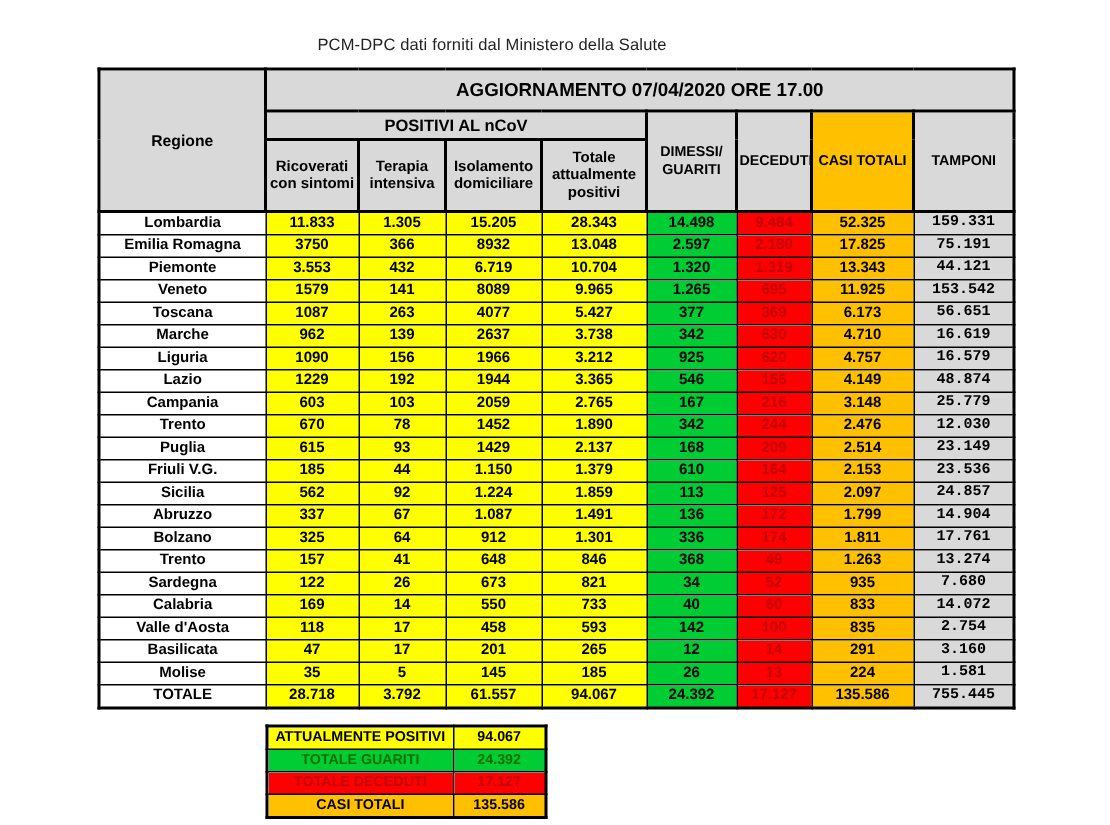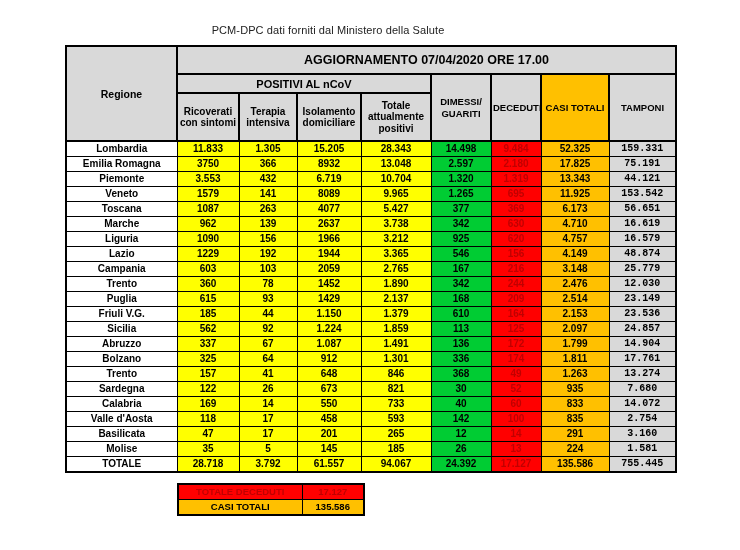--- a/index.html
+++ b/index.html
@@ -208,21 +208,21 @@
           <td class="col-y">103</td>
           <td class="col-y">2059</td>
           <td class="col-y">2.765</td>
           <td class="col-g">167</td>
           <td class="col-r">216</td>
           <td class="col-o">3.148</td>
           <td class="col-t">25.779</td>
         </tr>
         <tr>
           <td class="region-name">Trento</td>
-          <td class="col-y">360</td>
+          <td class="col-y">670</td>
           <td class="col-y">78</td>
           <td class="col-y">1452</td>
           <td class="col-y">1.890</td>
           <td class="col-g">342</td>
           <td class="col-r">244</td>
           <td class="col-o">2.476</td>
           <td class="col-t">12.030</td>
         </tr>
         <tr>
           <td class="region-name">Puglia</td>
@@ -289,21 +289,21 @@
           <td class="col-r">49</td>
           <td class="col-o">1.263</td>
           <td class="col-t">13.274</td>
         </tr>
         <tr>
           <td class="region-name">Sardegna</td>
           <td class="col-y">122</td>
           <td class="col-y">26</td>
           <td class="col-y">673</td>
           <td class="col-y">821</td>
-          <td class="col-g">30</td>
+          <td class="col-g">34</td>
           <td class="col-r">52</td>
           <td class="col-o">935</td>
           <td class="col-t">7.680</td>
         </tr>
         <tr>
           <td class="region-name">Calabria</td>
           <td class="col-y">169</td>
           <td class="col-y">14</td>
           <td class="col-y">550</td>
           <td class="col-y">733</td>
@@ -358,20 +358,28 @@
         </tr>
       </tbody>
   </table>
 
   <table class="summary-table">
     <colgroup>
         <col style="width:124px">
         <col style="width:62px">
       </colgroup>
     <tbody>
+        <tr class="s-yellow">
+          <td>ATTUALMENTE POSITIVI</td>
+          <td>94.067</td>
+        </tr>
+        <tr class="s-green">
+          <td>TOTALE GUARITI</td>
+          <td>24.392</td>
+        </tr>
         <tr class="s-red">
           <td>TOTALE DECEDUTI</td>
           <td>17.127</td>
         </tr>
         <tr class="s-orange">
           <td>CASI TOTALI</td>
           <td>135.586</td>
         </tr>
       </tbody>
   </table>

